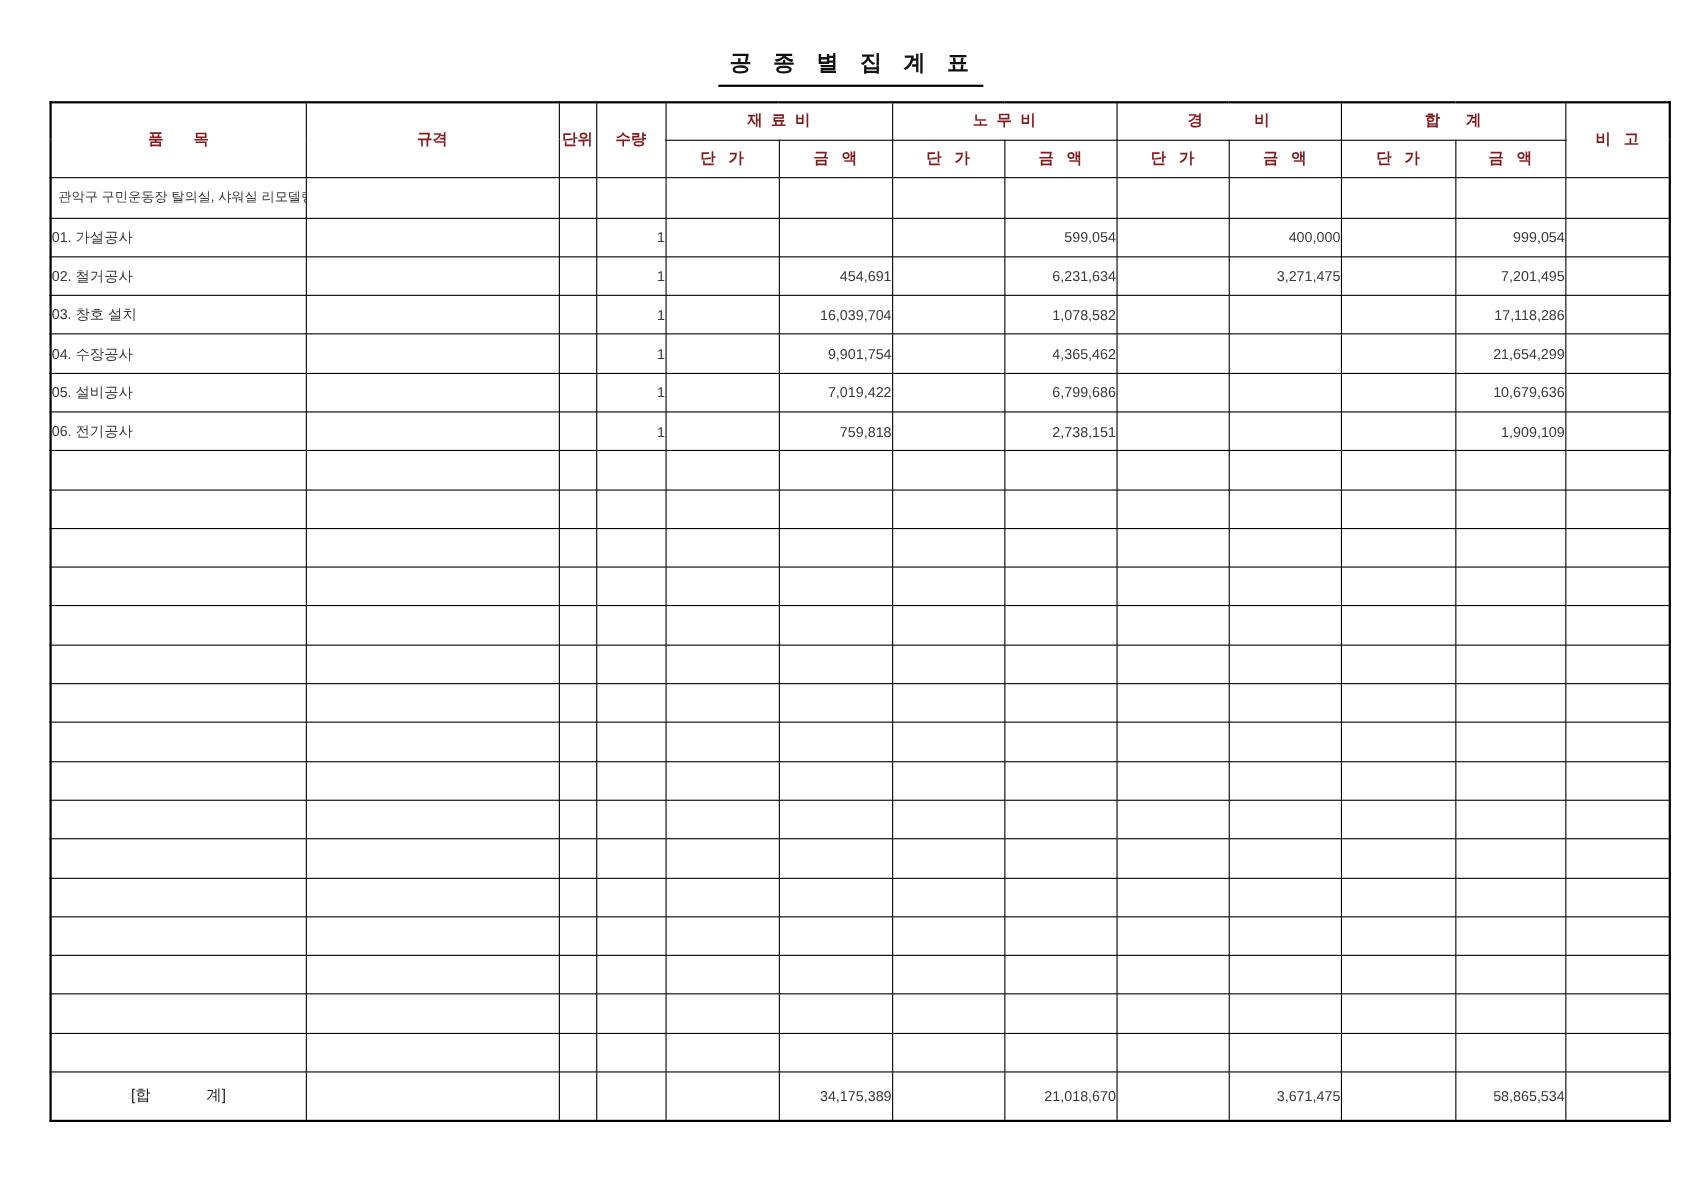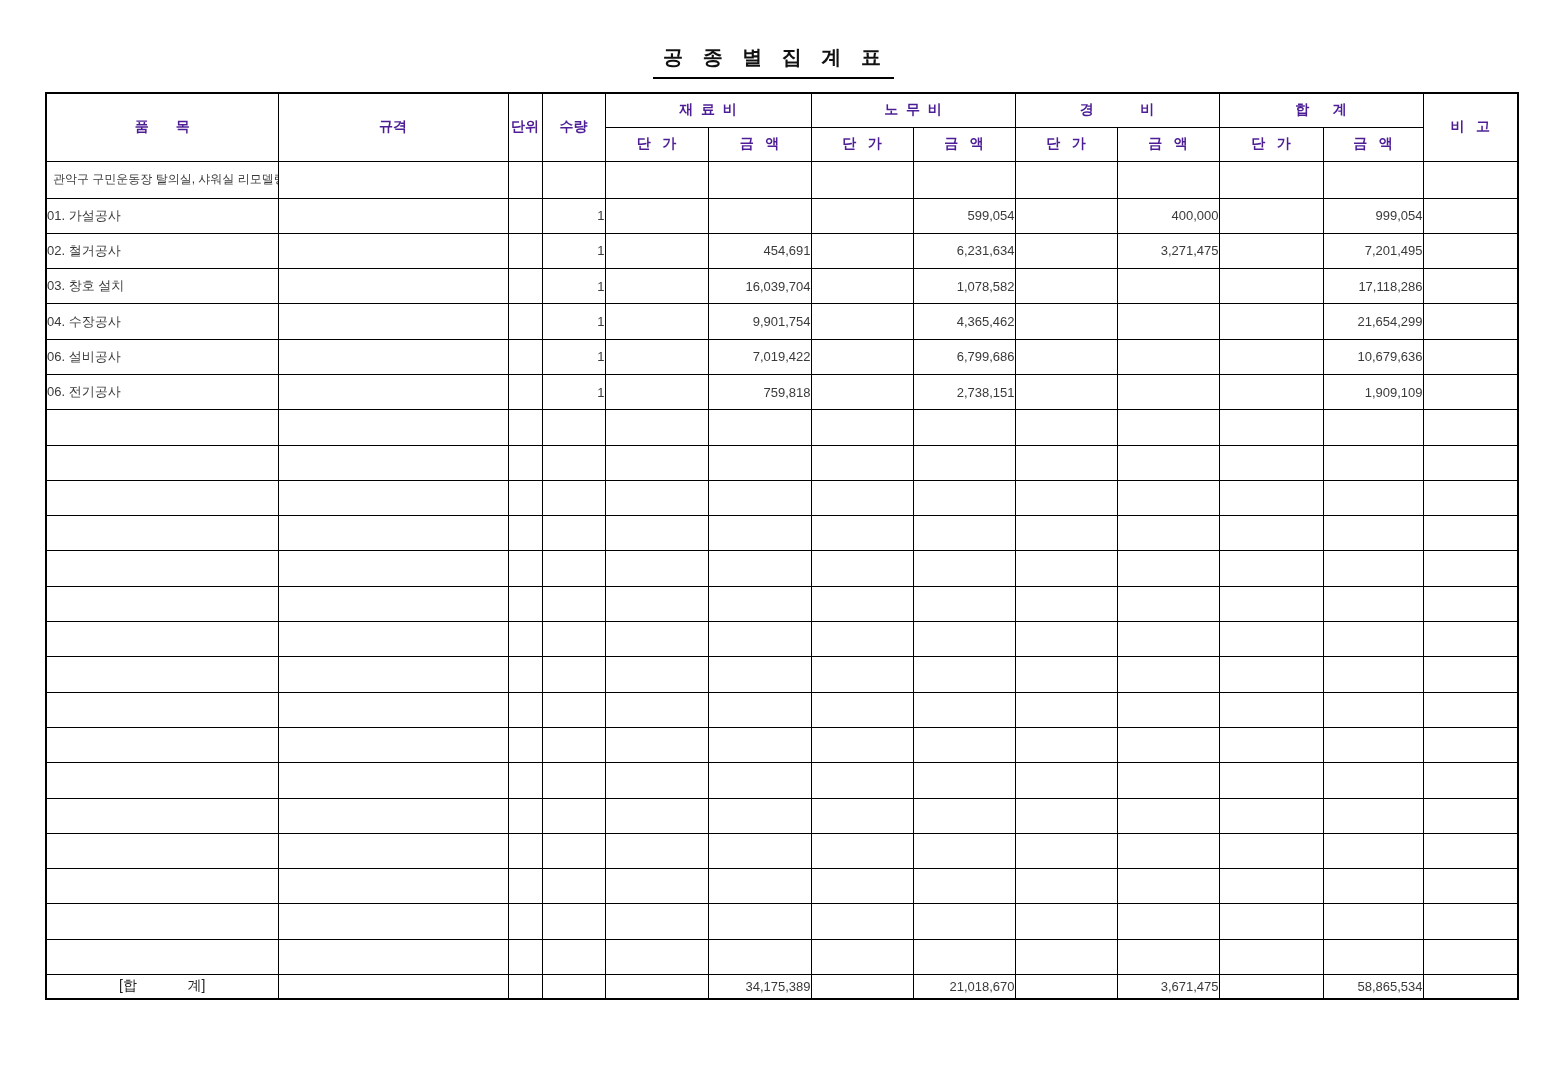--- a/index.html
+++ b/index.html
@@ -38,26 +38,26 @@
     border: 1px solid #000000;
     overflow: hidden;
     white-space: pre;
     vertical-align: middle;
     padding: 0;
   }
   .sheet thead tr { height: 34px; }
   .sheet thead th {
     font-size: 14px;
     font-weight: bold;
-    color: #4c1d95;
+    color: #7f1d1d;
     text-align: center;
   }
   .sheet tbody tr { height: 35.3px; }
   .sheet tbody tr.project-row { height: 37px; }
-  .sheet tbody tr.total-row { height: 24px; }
+  .sheet tbody tr.total-row { height: 44px; }
   .sheet tbody td { font-size: 13px; color: #3a3a3a; }
   .col-item { text-align: left; padding-left: 8px; font-size: 14px; }
   .project-row .col-item { font-size: 12px; padding-left: 6px; }
   .col-qty { text-align: right; padding-right: 7px; }
   .col-mat_up, .col-mat_amt, .col-lab_up, .col-lab_amt,
   .col-exp_up, .col-exp_amt, .col-tot_up, .col-tot_amt {
     text-align: right; padding-right: 5px;
   }
   .total-row .col-item {
     text-align: center;
@@ -182,21 +182,21 @@
         <td class="col-mat_amt">9,901,754</td>
         <td class="col-lab_up"></td>
         <td class="col-lab_amt">4,365,462</td>
         <td class="col-exp_up"></td>
         <td class="col-exp_amt"></td>
         <td class="col-tot_up"></td>
         <td class="col-tot_amt">21,654,299</td>
         <td class="col-remark"></td>
       </tr>
       <tr class="item-row">
-        <td class="col-item">06. 설비공사</td>
+        <td class="col-item">05. 설비공사</td>
         <td class="col-spec"></td>
         <td class="col-unit"></td>
         <td class="col-qty">1</td>
         <td class="col-mat_up"></td>
         <td class="col-mat_amt">7,019,422</td>
         <td class="col-lab_up"></td>
         <td class="col-lab_amt">6,799,686</td>
         <td class="col-exp_up"></td>
         <td class="col-exp_amt"></td>
         <td class="col-tot_up"></td>

